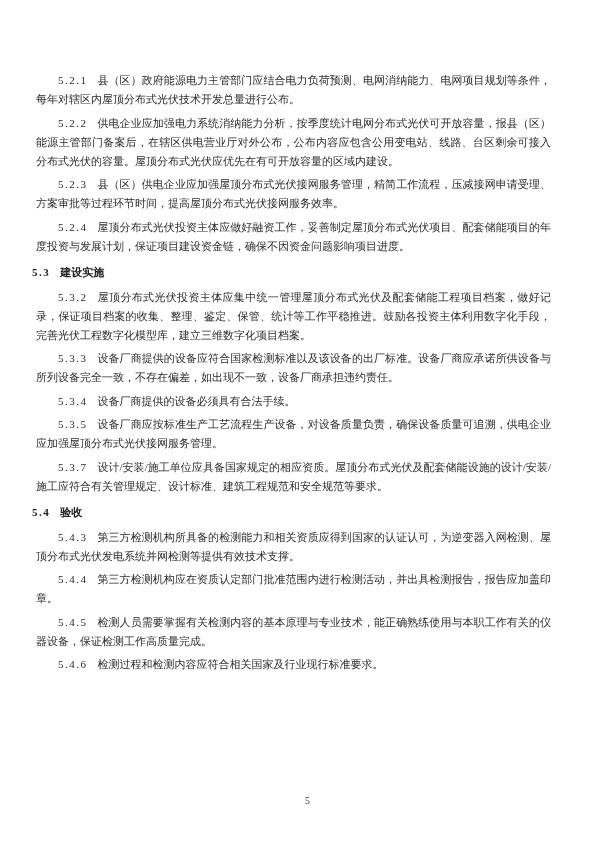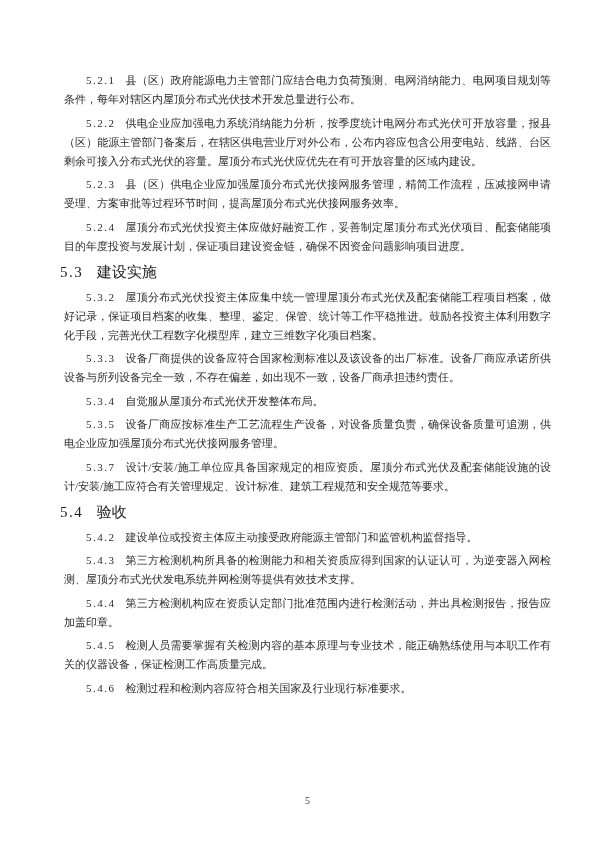--- a/index.html
+++ b/index.html
@@ -15,38 +15,38 @@
     font-family: "Liberation Serif", "DejaVu Serif", serif;
     color: #2b2b2b;
   }
   .page {
     position: absolute;
     top: 0; left: 0;
     width: 615px;
     height: 627px;
     background: #ffffff;
     box-sizing: border-box;
-    padding: 71px 64px 0 64px;
+    padding: 71px 64px 0 36px;
   }
   .clause {
     font-size: 11px;
     line-height: 19px;
     text-align: justify;
     text-indent: 2em;
     margin: 0 0 4.5px 0;
   }
   .clause .num {
     letter-spacing: 1.5px;
     margin-right: 0.9em;
     white-space: nowrap;
   }
   .heading {
-    font-size: 15px;
+    font-size: 11px;
     line-height: 19px;
-    font-weight: normal;
+    font-weight: bold;
     color: #222222;
     margin: 7px 0 6px -4px;
   }
   .heading .num {
     letter-spacing: 1.5px;
     margin-right: 0.9em;
     white-space: nowrap;
   }
   .footer {
     position: absolute;
@@ -71,31 +71,30 @@
 
   <p class="clause"><span class="num">5.2.4</span><span>屋顶分布式光伏投资主体应做好融资工作，妥善制定屋顶分布式光伏项目、配套储能项目的年度投资与发展计划，保证项目建设资金链，确保不因资金问题影响项目进度。</span></p>
 
   <h2 class="heading"><span class="num">5.3</span><span>建设实施</span></h2>
 
 
   <p class="clause"><span class="num">5.3.2</span><span>屋顶分布式光伏投资主体应集中统一管理屋顶分布式光伏及配套储能工程项目档案，做好记录，保证项目档案的收集、整理、鉴定、保管、统计等工作平稳推进。鼓励各投资主体利用数字化手段，完善光伏工程数字化模型库，建立三维数字化项目档案。</span></p>
 
   <p class="clause"><span class="num">5.3.3</span><span>设备厂商提供的设备应符合国家检测标准以及该设备的出厂标准。设备厂商应承诺所供设备与所列设备完全一致，不存在偏差，如出现不一致，设备厂商承担违约责任。</span></p>
 
-  <p class="clause"><span class="num">5.3.4</span><span>自觉服从屋顶分布式光伏开发整体布局。</span></p>
+  <p class="clause"><span class="num">5.3.4</span><span>设备厂商提供的设备必须具有合法手续。</span></p>
 
   <p class="clause"><span class="num">5.3.5</span><span>设备厂商应按标准生产工艺流程生产设备，对设备质量负责，确保设备质量可追溯，供电企业应加强屋顶分布式光伏接网服务管理。</span></p>
 
 
   <p class="clause"><span class="num">5.3.7</span><span>设计/安装/施工单位应具备国家规定的相应资质。屋顶分布式光伏及配套储能设施的设计/安装/施工应符合有关管理规定、设计标准、建筑工程规范和安全规范等要求。</span></p>
 
   <h2 class="heading"><span class="num">5.4</span><span>验收</span></h2>
 
 
-  <p class="clause"><span class="num">5.4.2</span><span>建设单位或投资主体应主动接受政府能源主管部门和监管机构监督指导。</span></p>
 
   <p class="clause"><span class="num">5.4.3</span><span>第三方检测机构所具备的检测能力和相关资质应得到国家的认证认可，为逆变器入网检测、屋顶分布式光伏发电系统并网检测等提供有效技术支撑。</span></p>
 
   <p class="clause"><span class="num">5.4.4</span><span>第三方检测机构应在资质认定部门批准范围内进行检测活动，并出具检测报告，报告应加盖印章。</span></p>
 
   <p class="clause"><span class="num">5.4.5</span><span>检测人员需要掌握有关检测内容的基本原理与专业技术，能正确熟练使用与本职工作有关的仪器设备，保证检测工作高质量完成。</span></p>
 
   <p class="clause"><span class="num">5.4.6</span><span>检测过程和检测内容应符合相关国家及行业现行标准要求。</span></p>
 
   <div class="footer">5</div>

